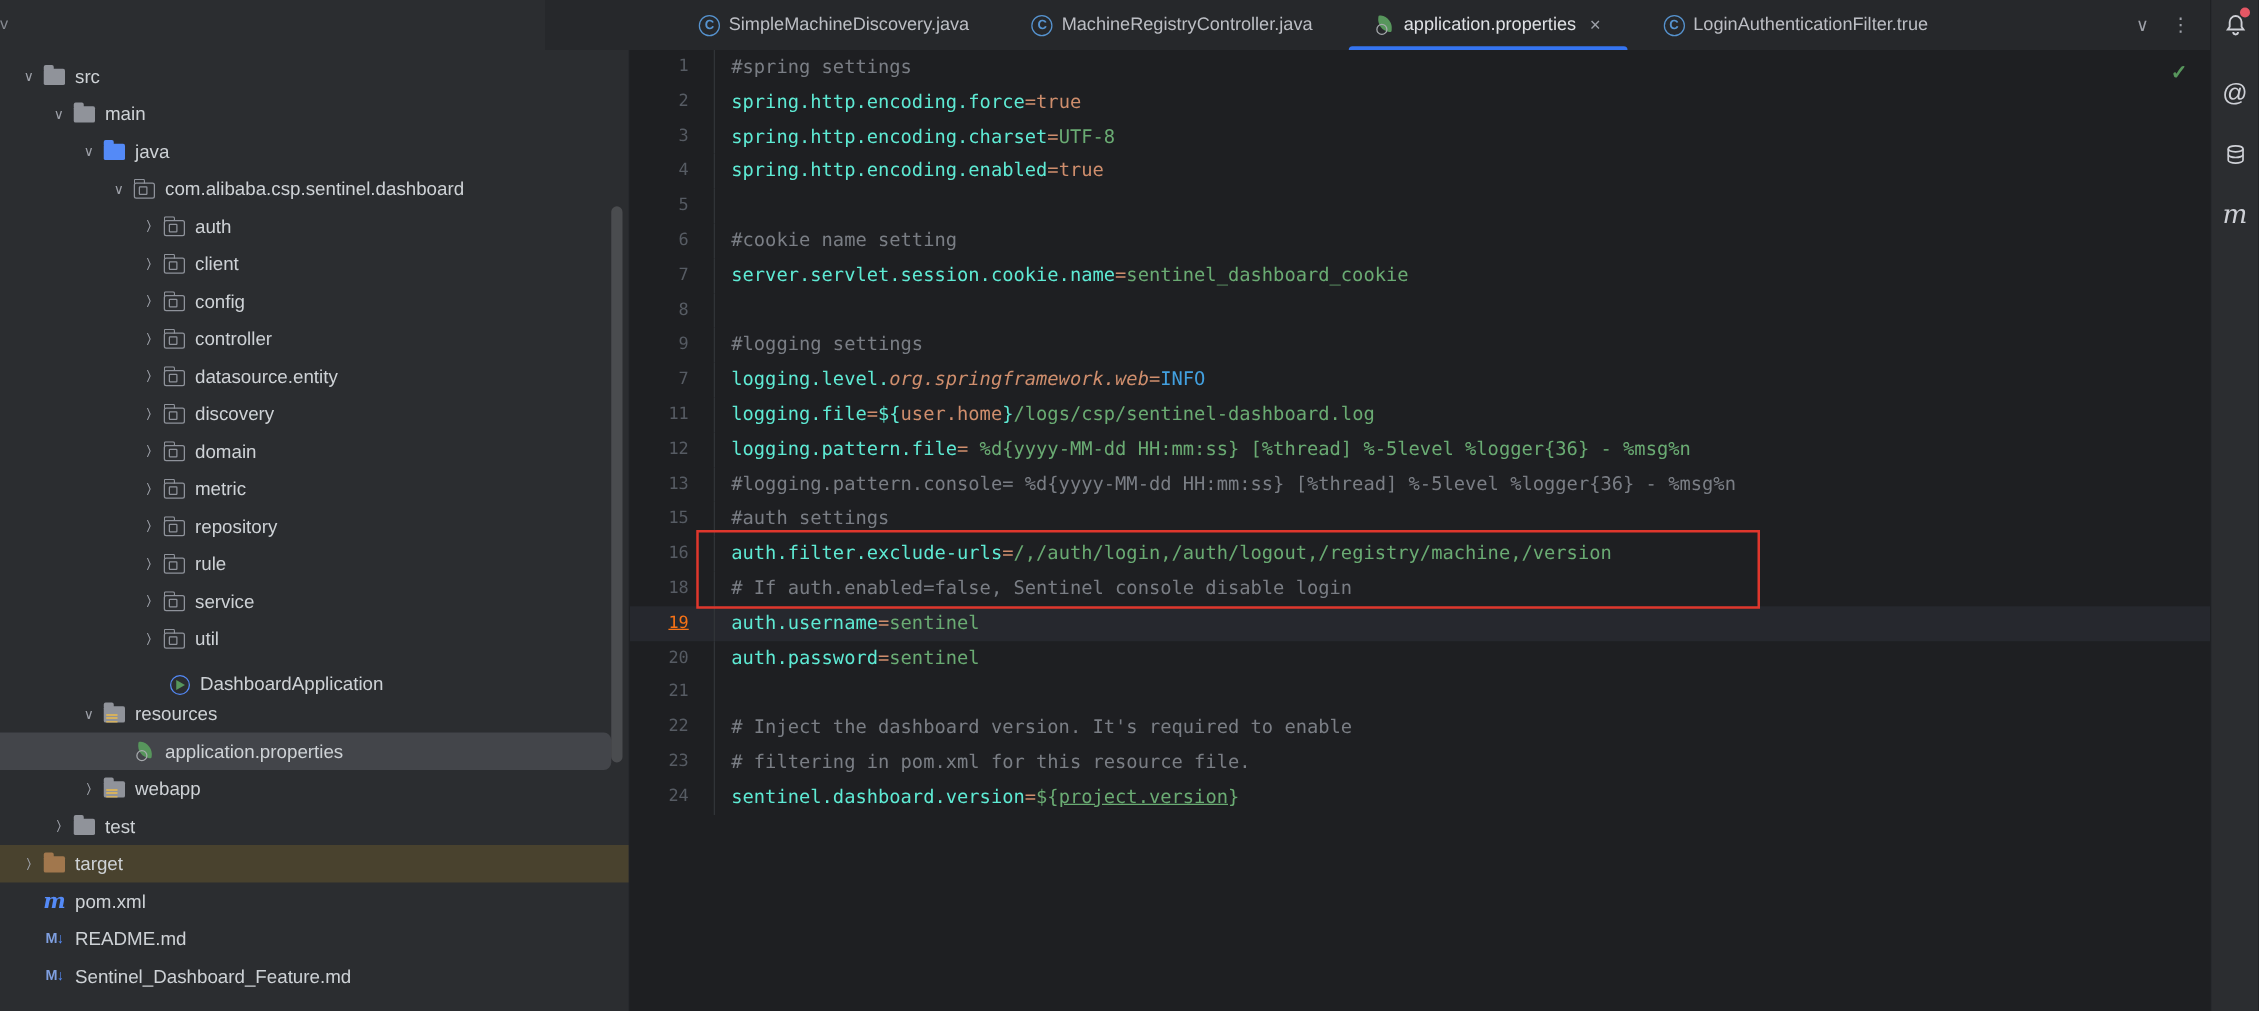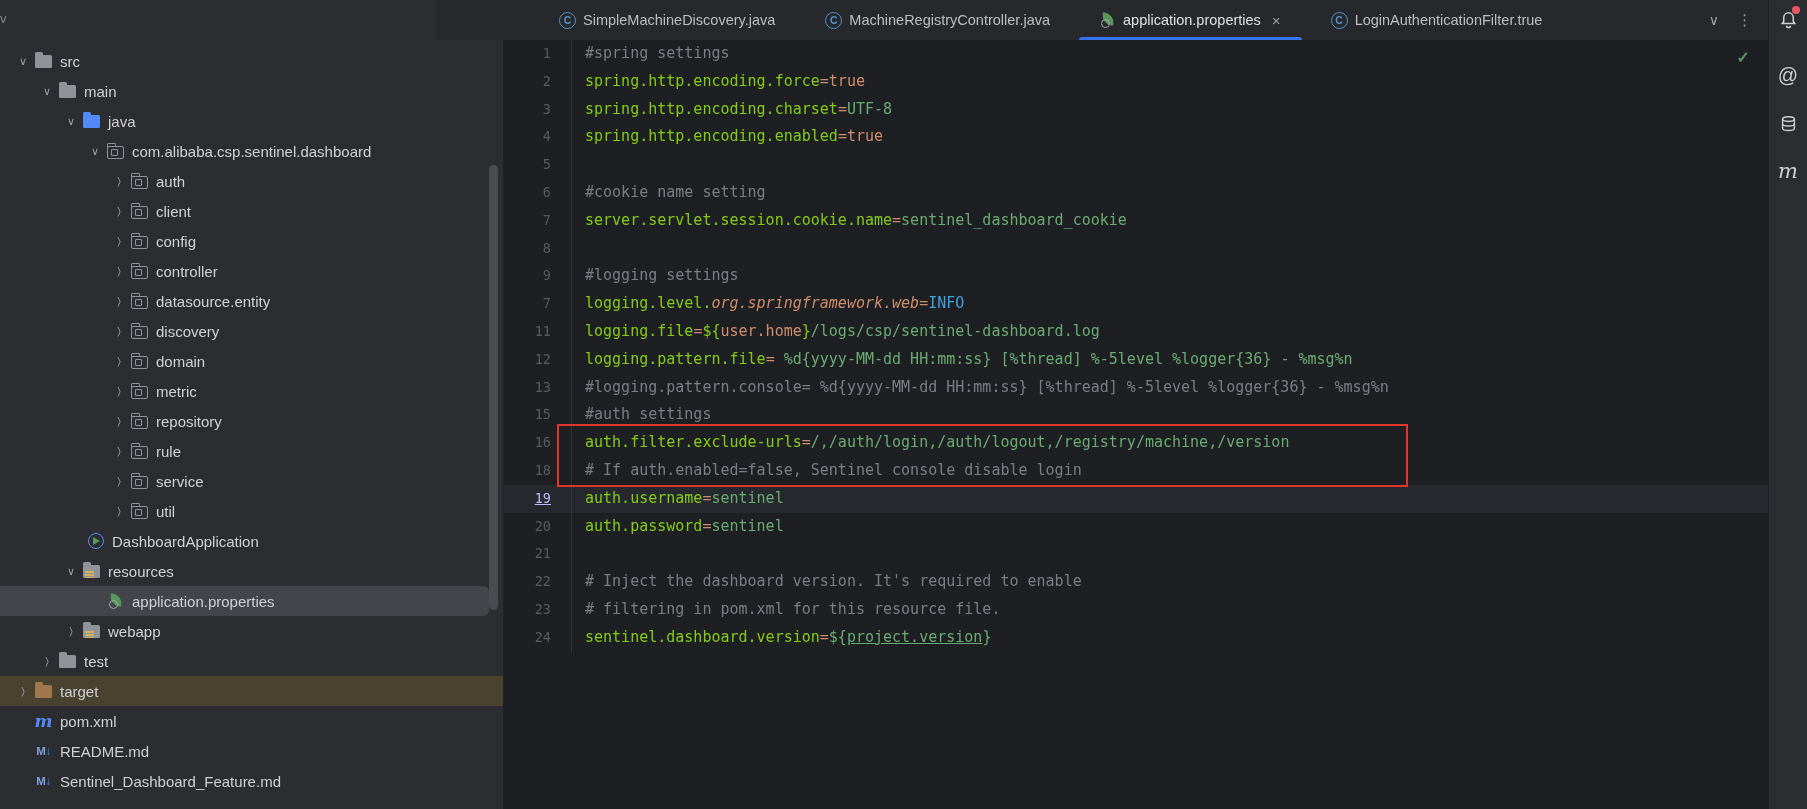--- a/index.html
+++ b/index.html
@@ -72,24 +72,24 @@
   .tree-scrollbar { position:absolute; left:489px; top:125px; width:9px; height:445px;
                     background:#55575a; border-radius:4.5px; opacity:.75; }
 
   
   .editor { position:absolute; left:504px; top:40px; width:1264px; height:769px; background:#1e1f22; overflow:hidden; }
   .cline { position:relative; display:flex; height:27.8px; line-height:27.8px;
            font-family:"DejaVu Sans Mono", monospace; font-size:15px; white-space:pre; }
   .cline.caret { background:#26282e; }
   .gutter { width:68px; flex:none; text-align:right; padding-right:20px; color:#565b63; font-size:13.5px;
             border-right:1px solid #313438; font-family:"DejaVu Sans Mono", monospace; }
-  .cline.caret .gutter { color:#c4b5fd;text-decoration:underline; }
+  .cline.caret .gutter { color:#f97316;text-decoration:underline; }
   .ctext { padding-left:13px; }
   .sg-comment { color:#7a7e85; }
-  .sg-key { color:#84cc16; }
+  .sg-key { color:#5eead4; }
   .sg-ikey { color:#cf8e6d; font-style:italic; }
   .sg-eq { color:#cf8e6d; }
   .sg-kw { color:#cf8e6d; }
   .sg-val { color:#6aab73; }
   .sg-blue { color:#42a0e0; }
   .sg-var { color:#cf8e6d; }
   .sg-gp { color:#6aab73; }
   .sg-gvu { color:#6aab73; text-decoration:underline; }
 
   .inspect-check { position:absolute; right:18px; top:8px; color:#57965c; font-size:16px; font-weight:bold; }
@@ -248,21 +248,21 @@
           </span>
           <span>service</span>
         </div>
         <div class="trow" style="padding-left: 108px;">
           <span class="chev">〉</span>
           <span class="ic">
             <span class="i i-pkg"></span>
           </span>
           <span>util</span>
         </div>
-        <div class="trow" style="padding-left: 64px;">
+        <div class="trow" style="padding-left: 112px; align-items: flex-end;">
           <span class="chev"></span>
           <span class="ic">
             <span class="i i-boot"></span>
           </span>
           <span>DashboardApplication</span>
         </div>
         <div class="trow" style="padding-left: 60px;">
           <span class="chev">∨</span>
           <span class="ic">
             <span class="i i-folder i-res" style="--fc: #90939a;">

